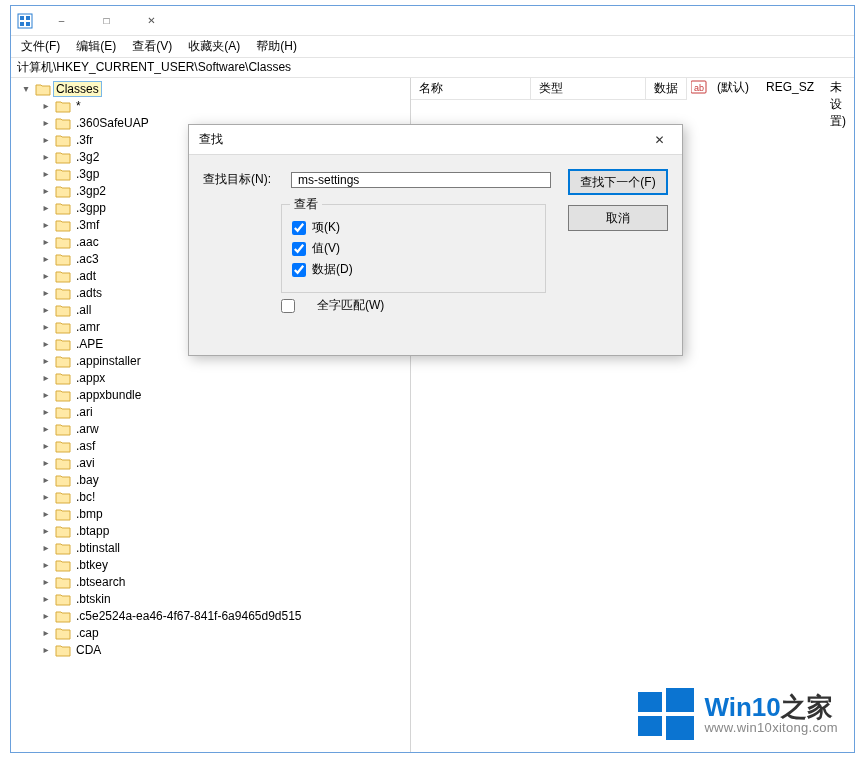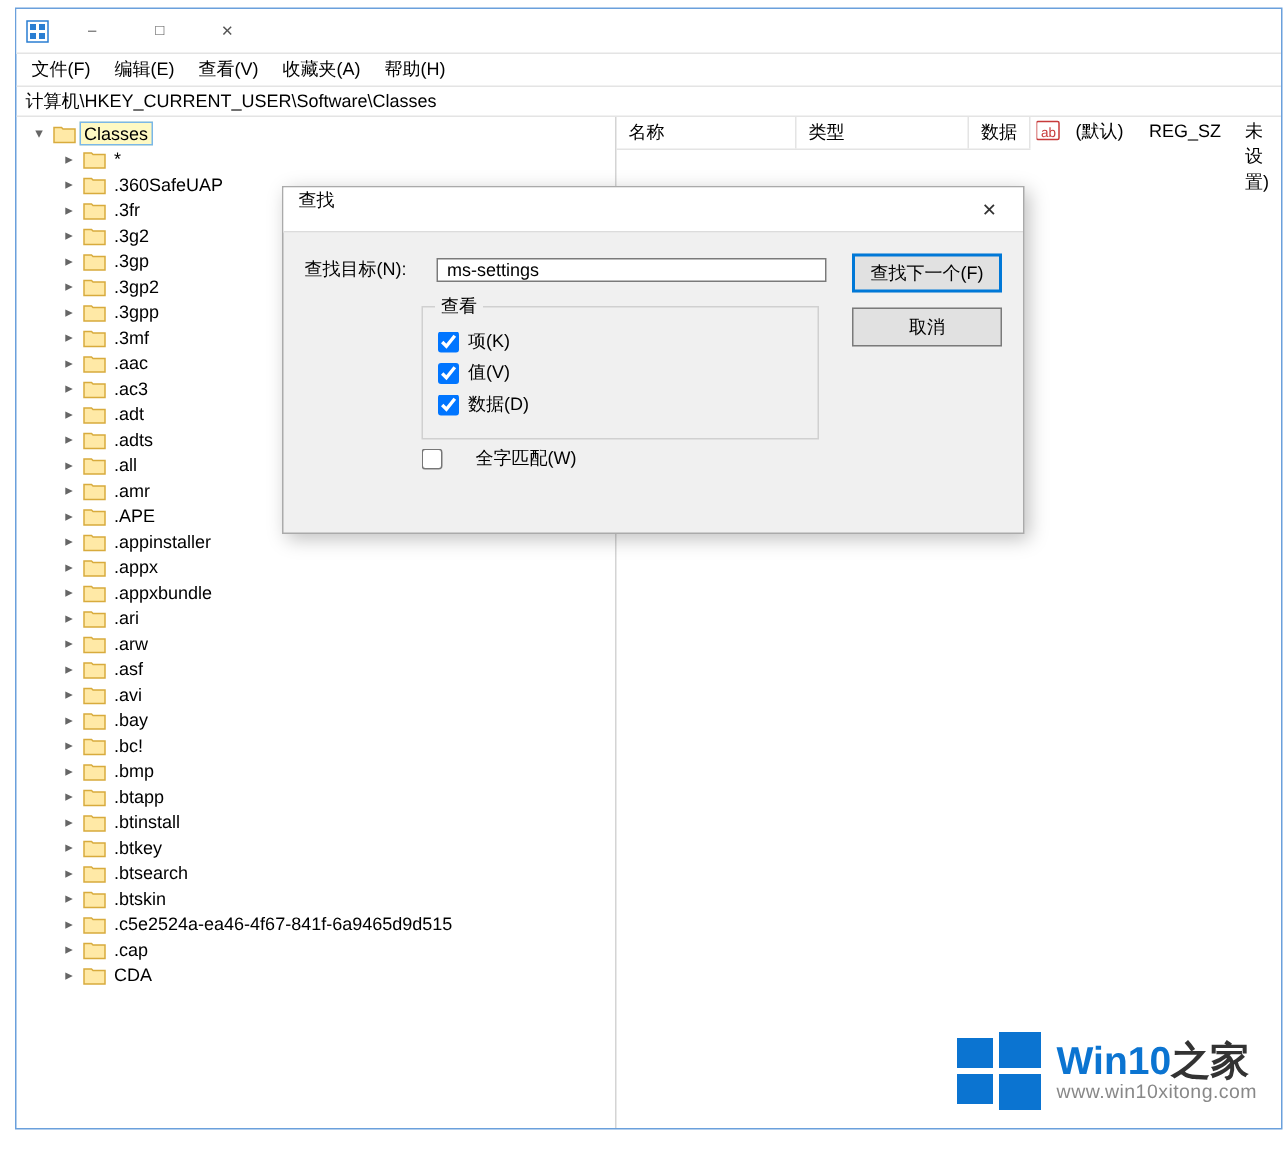--- a/index.html
+++ b/index.html
@@ -146,21 +146,21 @@
     left: 188px; top: 124px;
     width: 495px; height: 232px;
     background: #f0f0f0;
     border: 1px solid #aaa;
     box-shadow: 3px 3px 12px rgba(0,0,0,0.25);
     display:flex; flex-direction:column;
   }
   .dialog-titlebar {
     height: 30px;
     background:#fff;
-    display:flex; 
+    display:flex; align-items:center;
     padding-left:10px;
     border-bottom:1px solid #dcdcdc;
   }
   .dialog-title { flex:1; font-size:12px; }
   .dialog-close {
     width:45px; height:30px;
     display:flex; align-items:center; justify-content:center;
     font-size:12px; color:#333;
   }
   .dialog-body {

